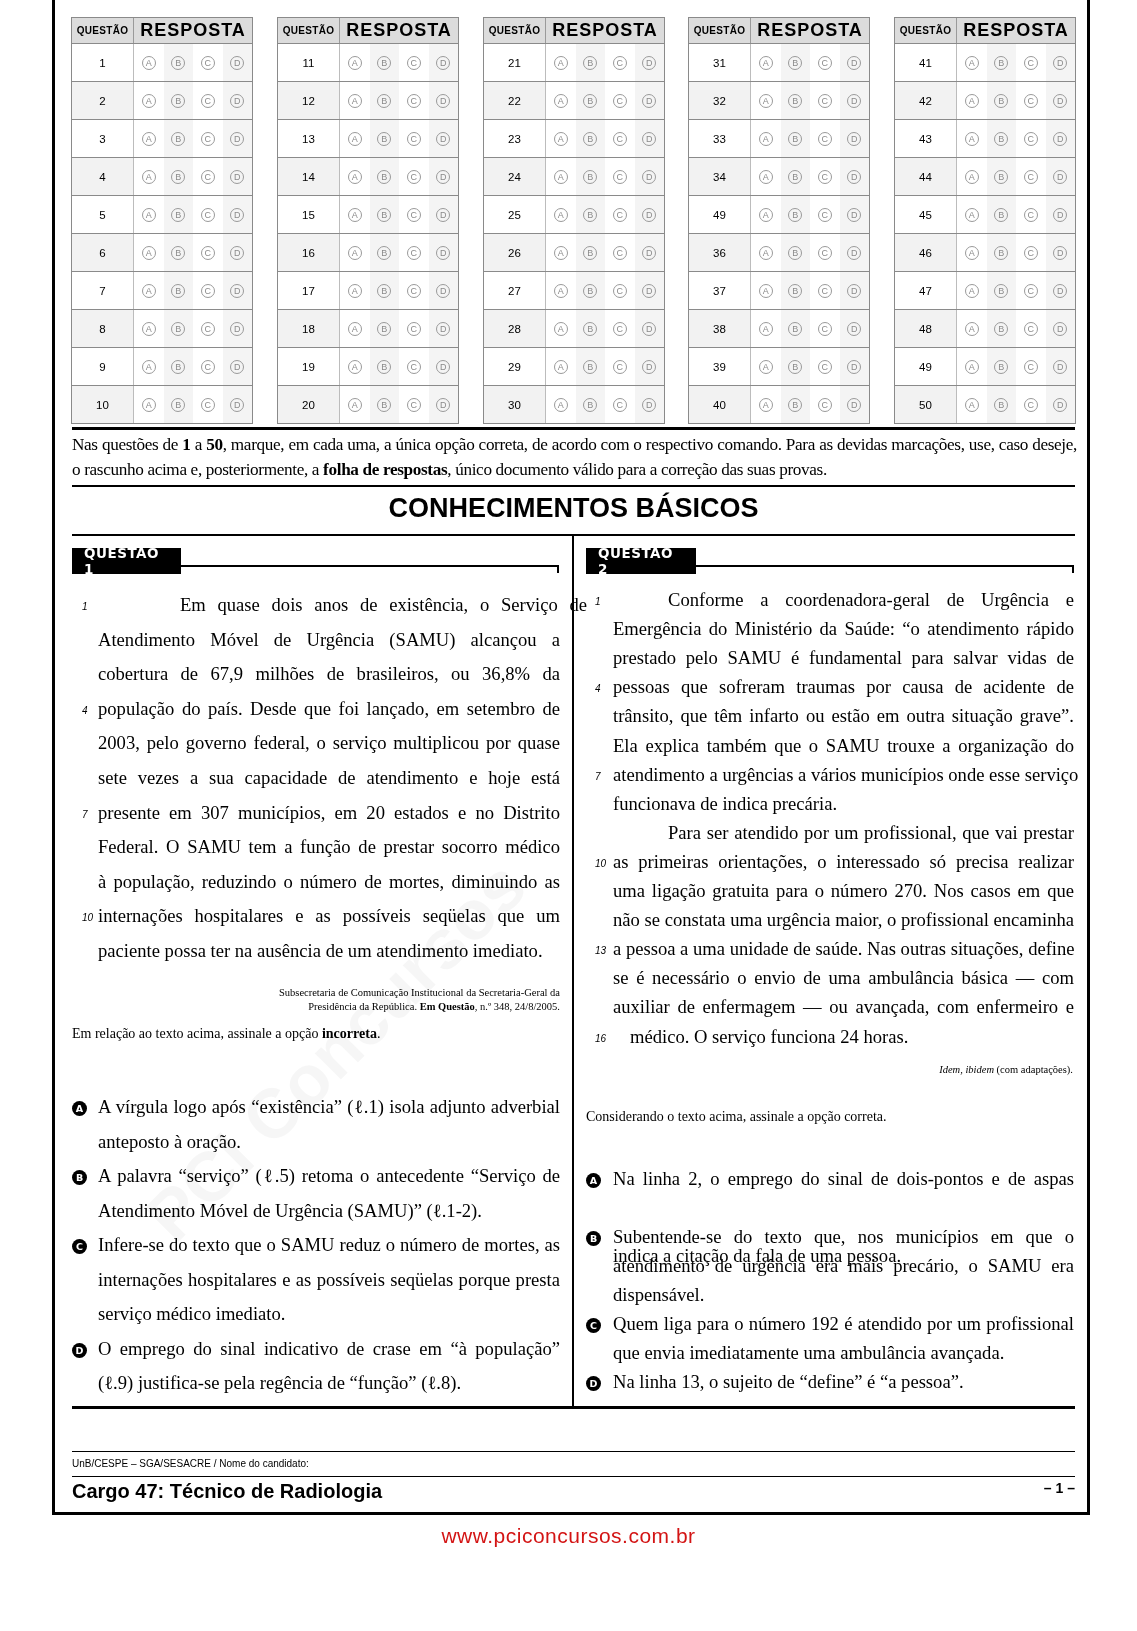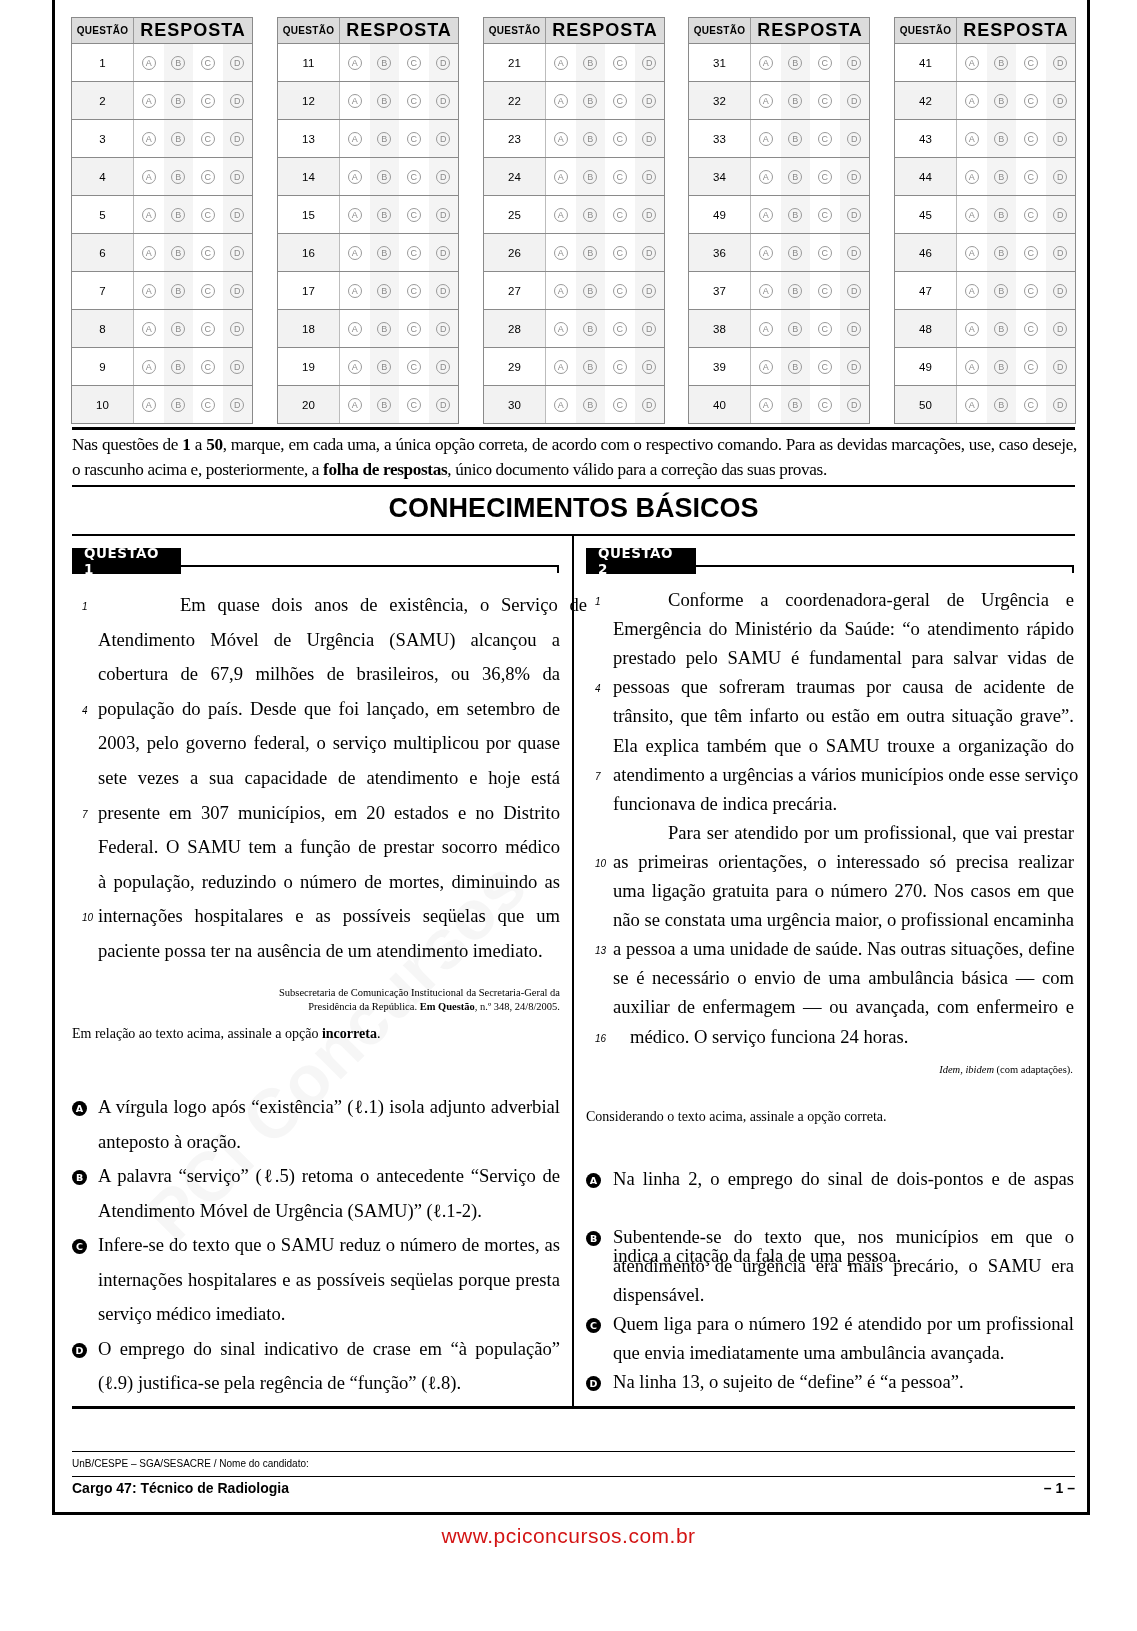--- a/index.html
+++ b/index.html
@@ -1030,16 +1030,16 @@
     <div class="txtline" style="left: 613px; top: 1371px; width: 461px;">Na linha 13, o sujeito de “define” é “a pessoa”.</div>
   </div>
 
 <div class="hline" style="left:72px;top:1406px;width:1003px;height:3px;"></div>
 
 <div class="watermark">PCI Concursos</div>
 
 <div class="hline" style="left:72px;top:1451px;width:1003px;height:1px;"></div>
 <div class="footer-t" style="left:72px;top:1458px;">UnB/CESPE – SGA/SESACRE / Nome do candidato:</div>
 <div class="hline" style="left:72px;top:1476px;width:1003px;height:1px;"></div>
-<div class="footer-t" style="left:72px;top:1480px;font-weight:bold;font-size:14px;">Cargo 47: Técnico de Radiologia</div>
+<div class="footer-t" style="left:72px;top:1480px;font-weight:bold;font-size:20px;">Cargo 47: Técnico de Radiologia</div>
 <div class="footer-t" style="left:1030px;top:1480px;width:45px;text-align:right;font-weight:bold;font-size:14px;">– 1 –</div>
 
 <div class="website">www.pciconcursos.com.br</div>
 
 </body></html>

